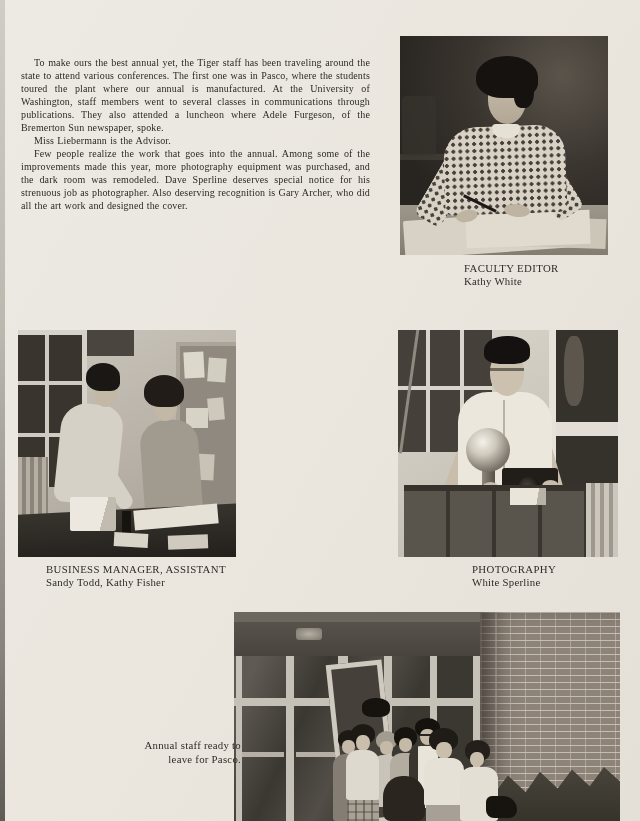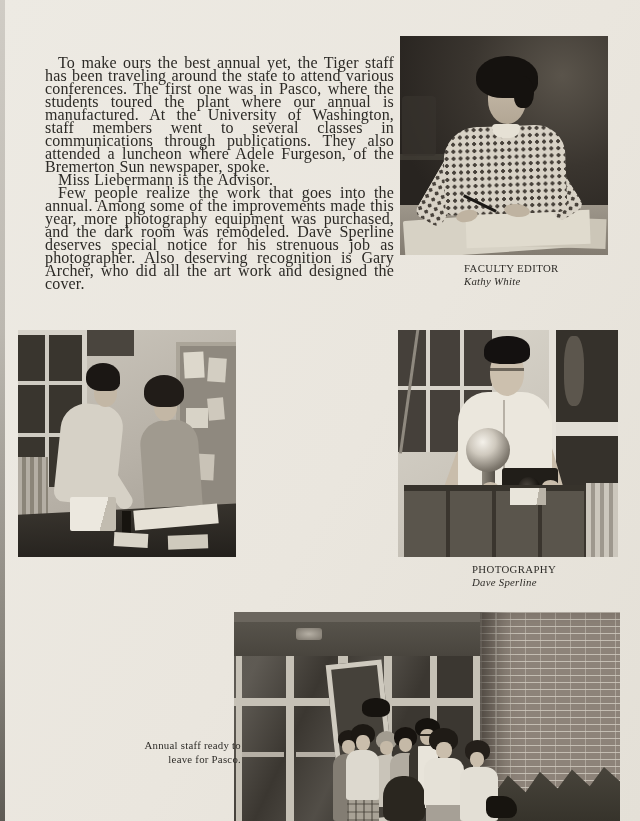--- a/index.html
+++ b/index.html
@@ -13,34 +13,34 @@
     background:linear-gradient(120deg,#edeae3 0%,#eae6de 55%,#e4e0d7 100%);
   }
   .abs{position:absolute;}
   .page-edge{
     position:absolute;left:0;top:0;bottom:0;width:5px;
     background:linear-gradient(to bottom,#c9c5be 0%,#b0aca4 40%,#6e6a62 80%,#3b3832 100%);
     opacity:.8;
   }
   
   .article{
-    position:absolute;left:45px;top:56px;width:349px;
-    font-size:16px;line-height:13px;color:#2c2a26;
+    position:absolute;left:21px;top:56px;width:349px;
+    font-size:10px;line-height:13px;color:#2c2a26;
     text-align:justify;letter-spacing:.15px;word-spacing:.5px;
   }
   .article p{margin:0;text-indent:13px;}
   
   .photo{
     position:absolute;overflow:hidden;margin:0;padding:0;
     background:#777;
   }
   
   .caption{position:absolute;color:#2e2c28;font-size:10.8px;line-height:13px;letter-spacing:.35px;}
   .caption .cap-title{white-space:nowrap;}
-  .caption .cap-names{white-space:nowrap;letter-spacing:.25px;font-style:italic;}
+  .caption .cap-names{white-space:nowrap;letter-spacing:.25px;}
   .caption-small{position:absolute;color:#2e2c28;font-size:10.8px;line-height:13.5px;letter-spacing:.25px;width:108px;}
   
   .hd,.fc,.bd,.arm{position:absolute;}
   .hd{border-radius:50% 50% 42% 42%;}
   .fc{border-radius:48% 48% 55% 55%;}
   .bd{border-radius:12px 12px 3px 3px;}
   .arm{border-radius:8px;}
 </style>
 </head>
 <body>
@@ -104,20 +104,24 @@
     <div class="fc" style="left:136px;top:64px;width:23px;height:27px;background:#c3b7a5;"></div>
     <div class="hd" style="left:126px;top:45px;width:40px;height:32px;background:#211c18;border-radius:50% 50% 34% 40%;"></div>
 
     <div class="abs" style="left:-8px;bottom:-8px;width:240px;height:56px;background:linear-gradient(#37332d,#221f1b);transform:rotate(-3deg);"></div>
     <div class="abs" style="left:52px;bottom:26px;width:46px;height:34px;background:linear-gradient(105deg,#ece8df 70%,#c2bcb0 70%);border-radius:2px;"></div>
     <div class="abs" style="left:104px;bottom:22px;width:9px;height:24px;background:#17140f;"></div>
     <div class="abs" style="left:116px;bottom:30px;width:84px;height:20px;background:#e6e1d6;transform:rotate(-5deg);"></div>
     <div class="abs" style="left:96px;bottom:10px;width:34px;height:14px;background:#d9d4c8;transform:rotate(3deg);"></div>
     <div class="abs" style="left:150px;bottom:8px;width:40px;height:14px;background:#cfcabd;transform:rotate(-2deg);"></div>
   </figure>
+  <div class="caption" style="left:46px;top:563px;">
+    <div class="cap-title">BUSINESS MANAGER, ASSISTANT</div>
+    <div class="cap-names">Sandy Todd, Kathy Fisher</div>
+  </div>
 
   <figure class="photo" style="left:398px;top:330px;width:220px;height:227px;background:linear-gradient(150deg,#dbd7cd 0%,#c8c3b9 60%,#b8b2a8 100%);">
     <div class="abs" style="left:0;top:0;width:94px;height:122px;background:#45403a;">
       <div class="abs" style="left:28px;top:0;width:4px;height:100%;background:#d9d5cc;"></div>
       <div class="abs" style="left:62px;top:0;width:4px;height:100%;background:#d9d5cc;"></div>
       <div class="abs" style="left:0;top:56px;width:100%;height:4px;background:#d9d5cc;"></div>
       <div class="abs" style="left:10px;top:-6px;width:3px;height:130px;background:#8f897f;transform:rotate(8deg);"></div>
     </div>
     <div class="abs" style="right:0;top:0;width:62px;height:196px;border-left:7px solid #e6e2da;background:#35312b;">
       <div class="abs" style="left:0;top:92px;width:100%;height:14px;background:#e2ded6;"></div>
@@ -138,21 +142,21 @@
     <div class="abs" style="left:120px;top:147px;width:22px;height:22px;border-radius:50%;background:radial-gradient(circle at 40% 40%,#4a453e 0%,#15120e 70%);"></div>
     <div class="abs" style="left:84px;top:152px;width:17px;height:12px;background:#c9bdab;border-radius:50%;"></div>
     <div class="abs" style="left:144px;top:150px;width:17px;height:12px;background:#c9bdab;border-radius:50%;"></div>
 
     <div class="abs" style="left:6px;bottom:0;width:184px;height:66px;background:#5a554c;border-top:6px solid #37332c;background-image:repeating-linear-gradient(90deg,transparent 0 42px,#3a352e 42px 46px);"></div>
     <div class="abs" style="left:112px;bottom:52px;width:36px;height:17px;background:linear-gradient(100deg,#e9e5db 75%,#b9b3a7 75%);"></div>
     <div class="abs" style="right:0;bottom:0;width:32px;height:74px;background:repeating-linear-gradient(90deg,#ccc7bd 0 5px,#9e988e 5px 9px);"></div>
   </figure>
   <div class="caption" style="left:472px;top:563px;">
     <div class="cap-title">PHOTOGRAPHY</div>
-    <div class="cap-names">Dave Sperline</div>
+    <div class="cap-names">White Sperline</div>
   </div>
 
   <figure class="photo" style="left:234px;top:612px;width:386px;height:209px;background:#97918a;">
 
     <div class="abs" style="left:246px;top:0;right:0;bottom:0;background-color:#8d8379;background-image:repeating-linear-gradient(to bottom,rgba(206,200,189,.85) 0 1.5px,rgba(0,0,0,0) 1.5px 7px),repeating-linear-gradient(to right,rgba(206,200,189,.5) 0 1.5px,rgba(0,0,0,0) 1.5px 15px);box-shadow:inset 22px 0 26px -10px rgba(40,36,30,.7);"></div>
 
     <div class="abs" style="left:0;top:0;width:246px;bottom:0;background:#8a857d;">
       <div class="abs" style="left:0;top:0;width:100%;height:10px;background:#6b665e;"></div>
       <div class="abs" style="left:0;top:10px;width:100%;height:34px;background:linear-gradient(#57534b,#49453e);"></div>
       <div class="abs" style="left:62px;top:16px;width:26px;height:12px;background:radial-gradient(#b5afa4,#7c766c);border-radius:3px;"></div>

